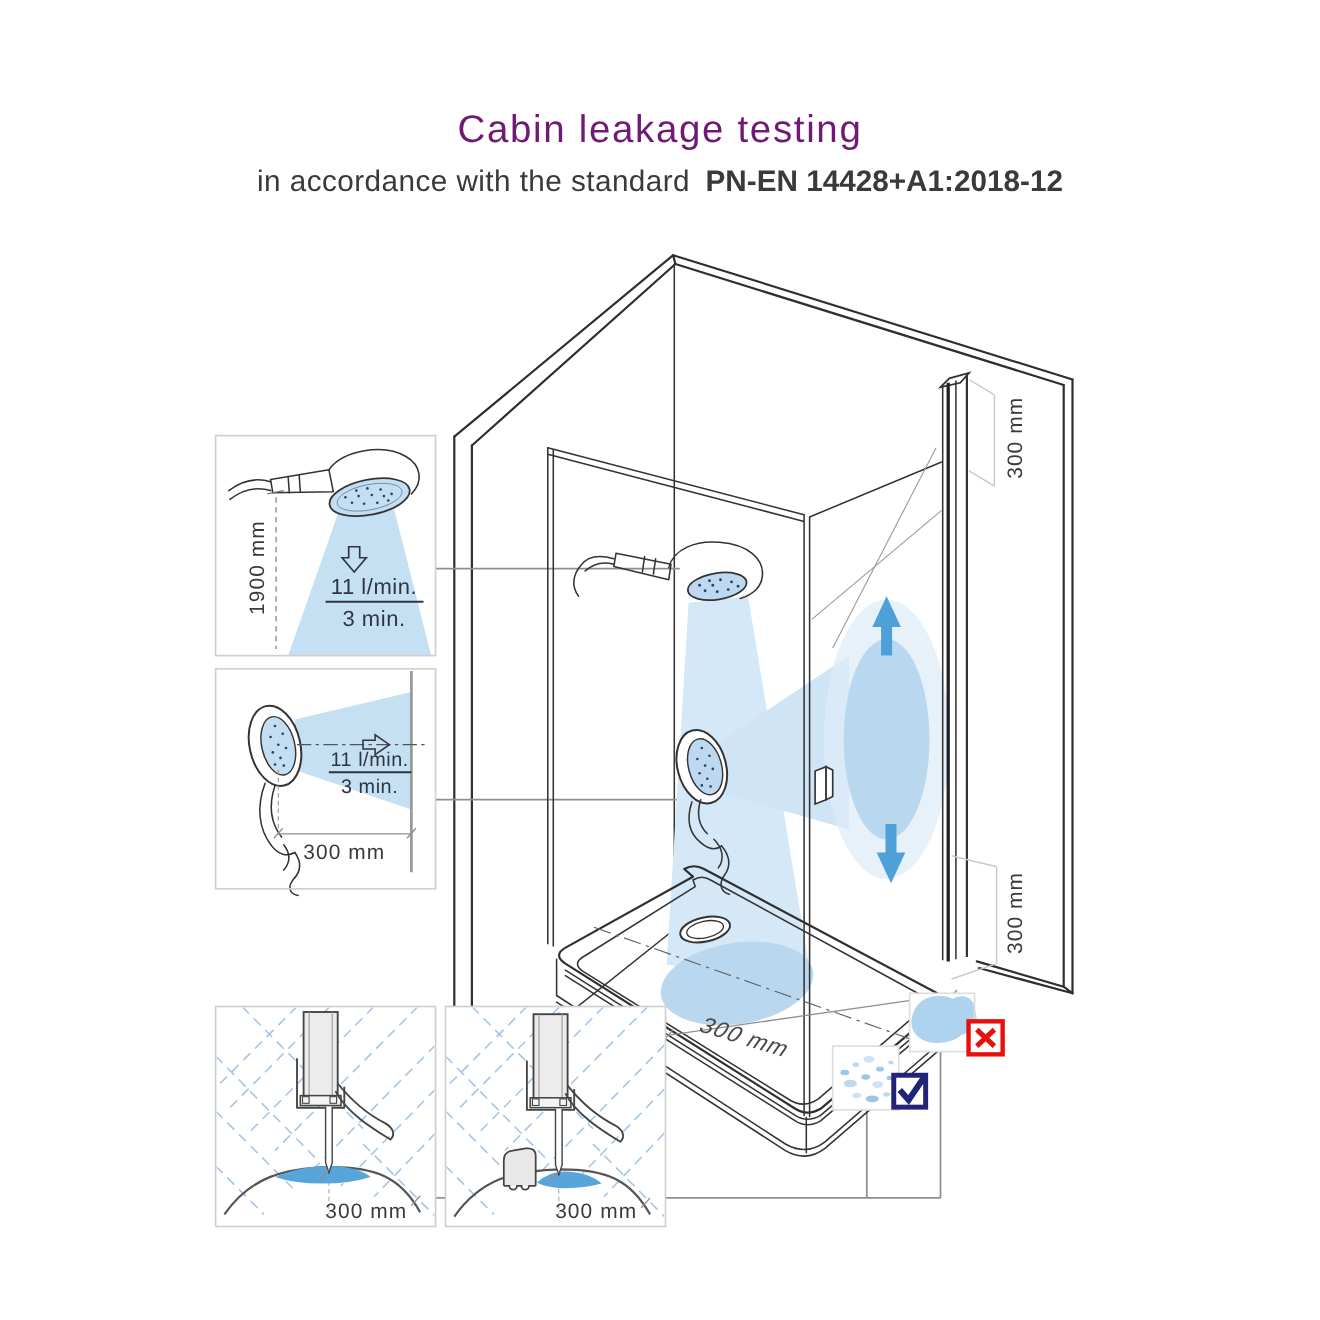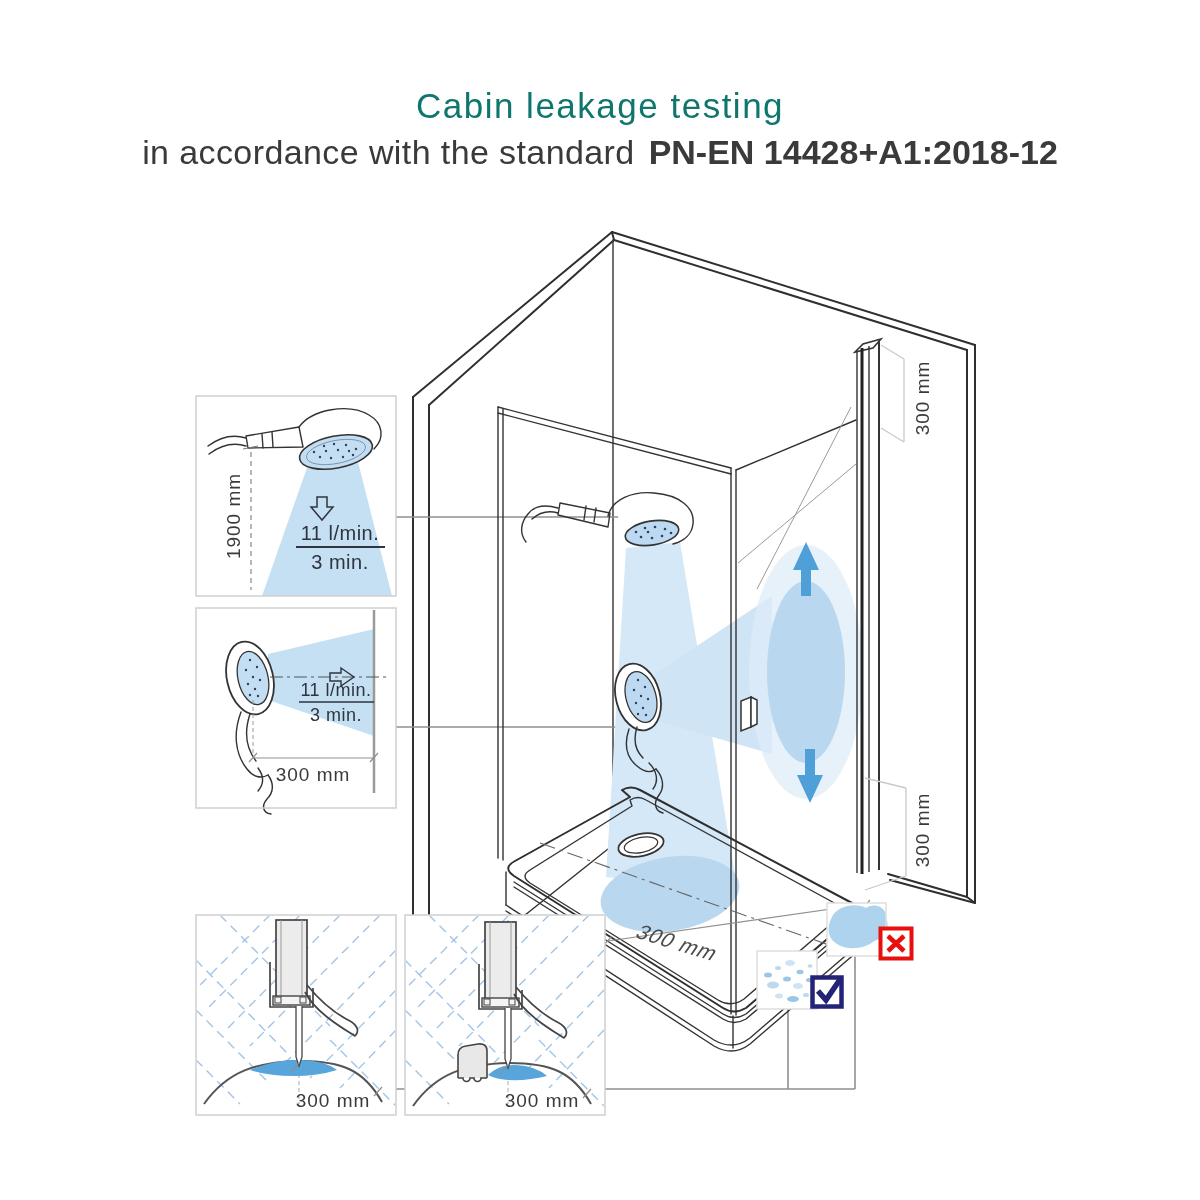--- a/index.html
+++ b/index.html
@@ -1,20 +1,20 @@
 <!DOCTYPE html>
 <html><head>
 <meta charset="utf-8">
 <style>
   html,body{margin:0;padding:0;background:#fff;}
   .stage{position:relative;width:1200px;height:1200px;background:#fff;overflow:hidden;
          font-family:"Liberation Sans", sans-serif;}
   .title-block{position:absolute;top:86px;left:0;width:1200px;text-align:center;color:#2d2d2d;}
-  .title-block h1{margin:0;font-size:35px;font-weight:400;letter-spacing:1.5px;color:#0f766e;}
-  .subtitle{margin:7px 0 0;font-size:34px;font-weight:400;letter-spacing:.4px;color:#3a3a3a;}
+  .title-block h1{margin:12px;font-size:35px;font-weight:400;letter-spacing:1.5px;color:#701a75;}
+  .subtitle{margin:7px 0 0;font-size:27px;font-weight:400;letter-spacing:.4px;color:#3a3a3a;}
   .subtitle .std{font-weight:700;margin-left:14px;letter-spacing:0;}
   svg text{font-family:"Liberation Sans", sans-serif;}
   .ln{stroke:#2f2f2f;stroke-width:2;fill:none;stroke-linecap:round;stroke-linejoin:round}
   .ln1{stroke:#333;stroke-width:1.4;fill:none;stroke-linecap:round;stroke-linejoin:round}
   .lnth{stroke:#444;stroke-width:1.7;fill:none;stroke-linejoin:round}
   .refl{stroke:#9a9a9a;stroke-width:1;fill:none}
   .lngray{stroke:#8f8f8f;stroke-width:1.6;fill:none}
   .lndim{stroke:#8f8f8f;stroke-width:1.2;fill:none}
   .lnlight{stroke:#c9c9c9;stroke-width:1.3;fill:none}
   .spray{stroke:#8ab6e2;stroke-width:1.4;stroke-dasharray:9 6;fill:none;opacity:.8}

